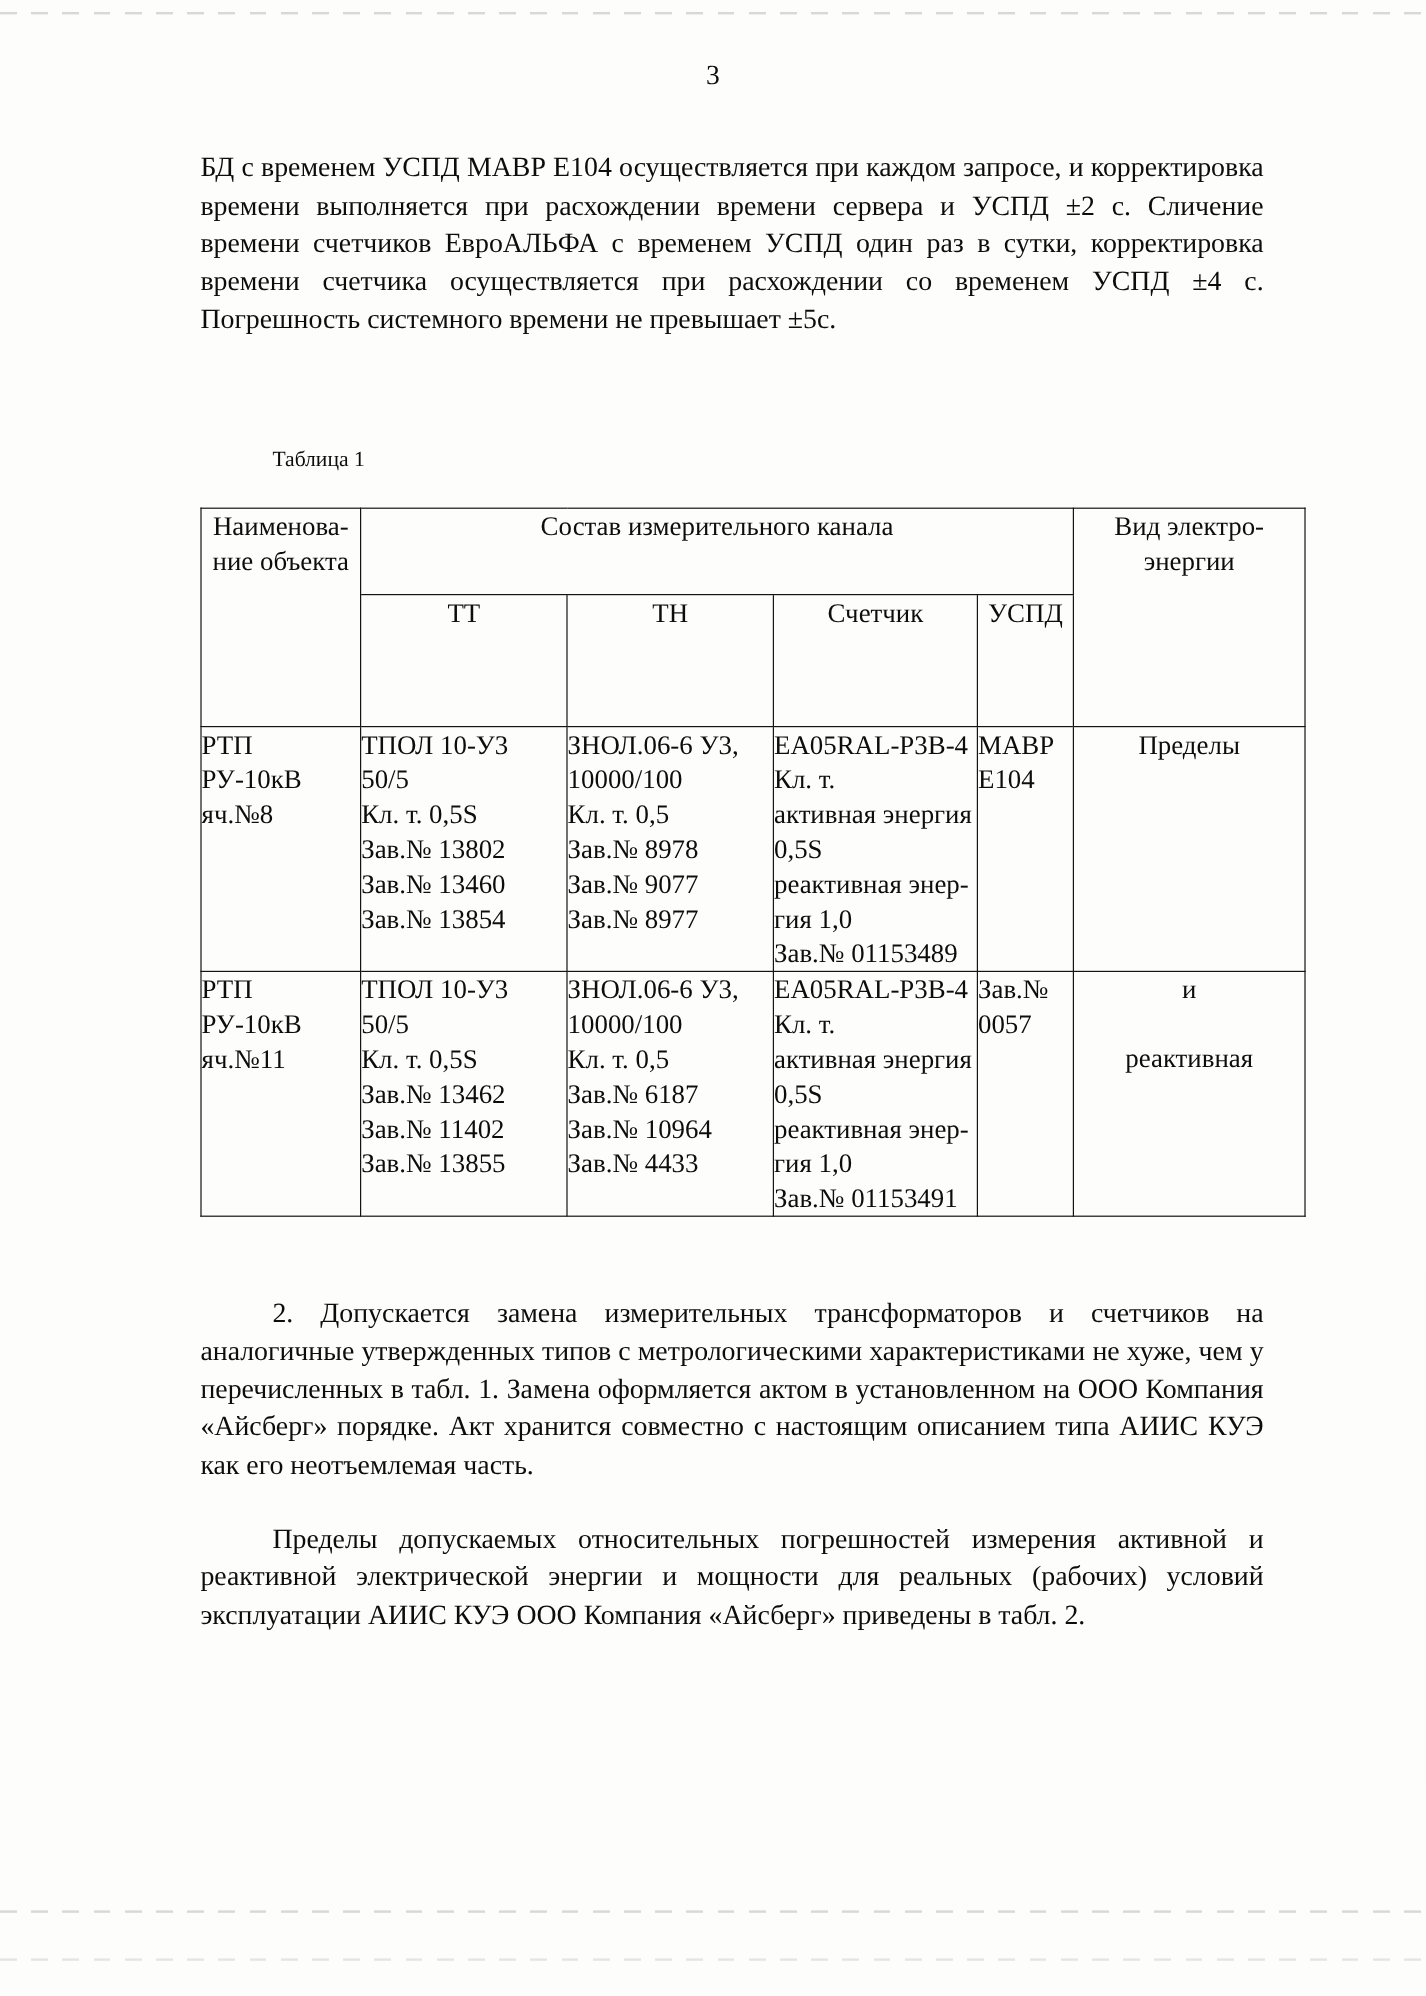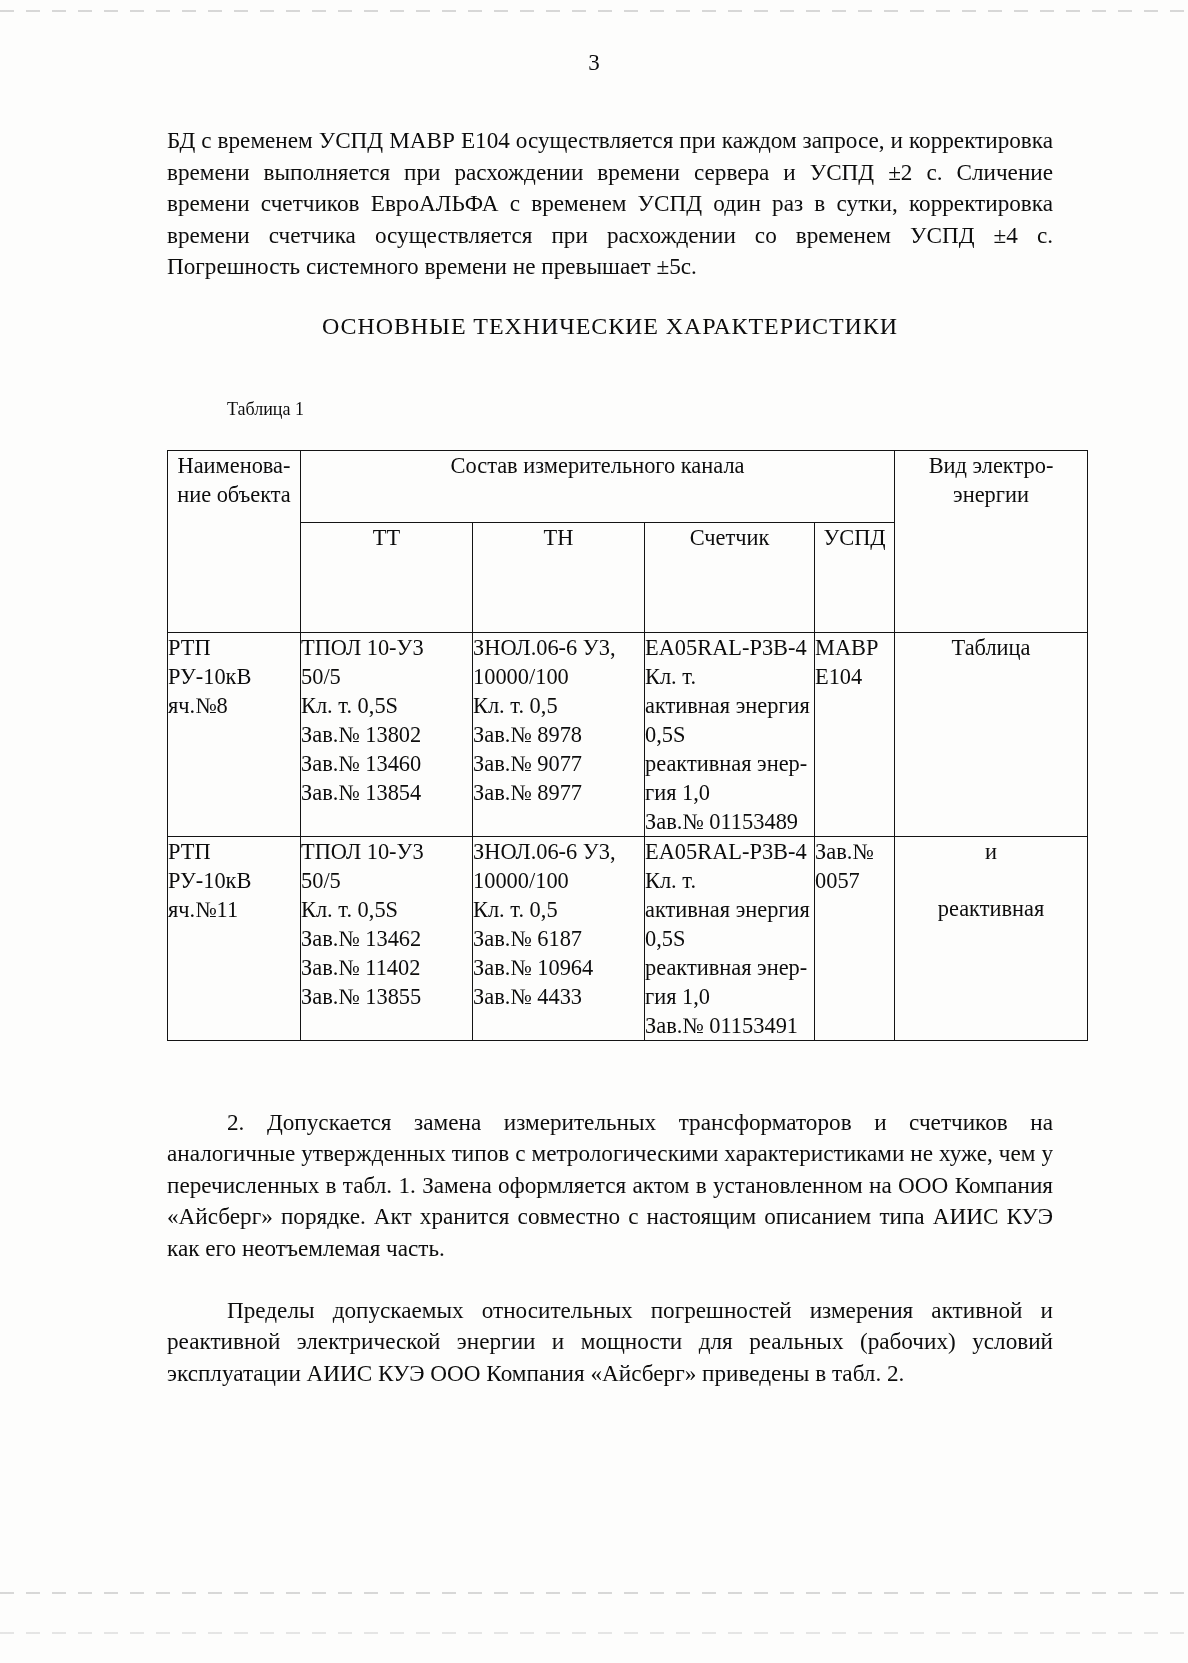--- a/index.html
+++ b/index.html
@@ -153,21 +153,20 @@
   <div class="scan-edge bottom2"></div>
 
   <div class="page-number">3</div>
 
   <div class="content">
 
     <p class="body-text">БД с временем УСПД МАВР Е104 осуществляется при каждом запросе, и корректировка времени выполняется при расхождении времени сервера и УСПД ±2 с. Сличение времени счетчиков ЕвроАЛЬФА с временем УСПД один раз в сутки, корректировка времени счетчика осуществляется при расхождении со временем УСПД ±4 с. Погрешность системного времени не превышает ±5с.</p>
 
     <div class="spacer-30"></div>
 
-    <h2 class="section-heading">ОСНОВНЫЕ ТЕХНИЧЕСКИЕ ХАРАКТЕРИСТИКИ</h2>
 
     <div class="spacer-24"></div>
 
 
     <div class="spacer-30"></div>
 
     <p class="table-caption">Таблица 1</p>
 
     <div class="spacer-24"></div>
 
@@ -215,21 +214,21 @@
 Зав.№ 8977</td>
             <td class="cell-pad nowrap-line">ЕА05RAL-Р3В-4
 Кл. т.
 активная энергия
 0,5S
 реактивная энер-
 гия 1,0
 Зав.№ 01153489</td>
             <td class="uspd-cell nowrap-line">МАВР
 Е104</td>
-            <td class="kind-cell">Таблица</td>
+            <td class="kind-cell">Пределы</td>
           </tr>
           <tr>
             <td class="obj-cell nowrap-line">РТП
 РУ-10кВ
 яч.№11</td>
             <td class="cell-pad nowrap-line">ТПОЛ 10-У3
 50/5
 Кл. т. 0,5S
 Зав.№ 13462
 Зав.№ 11402

